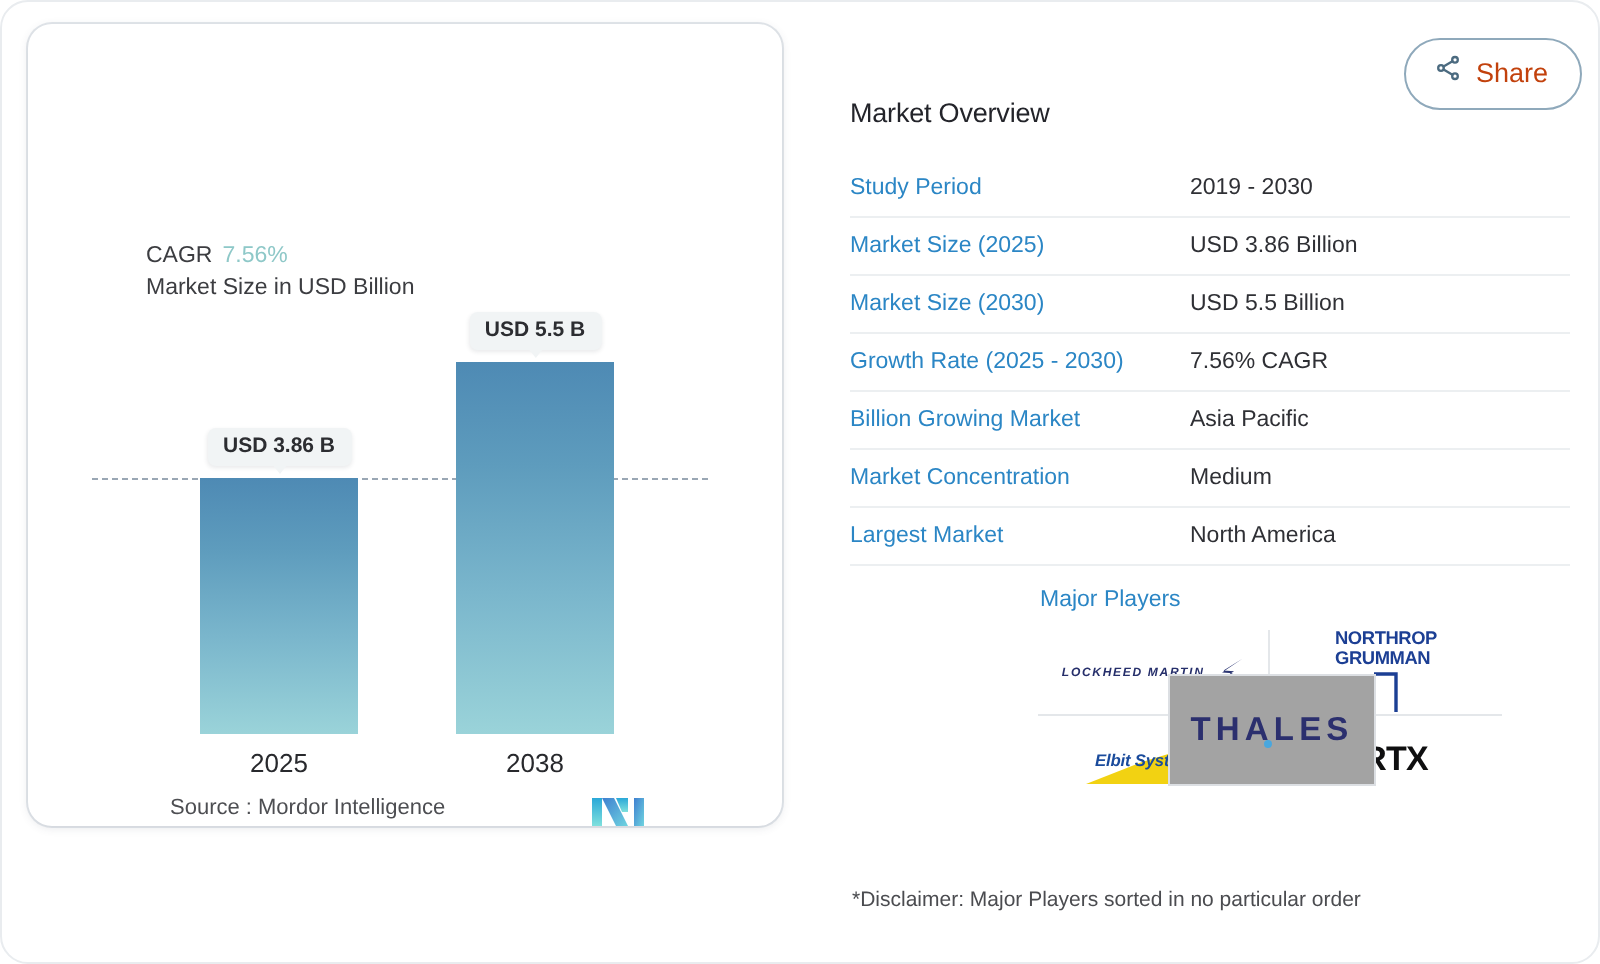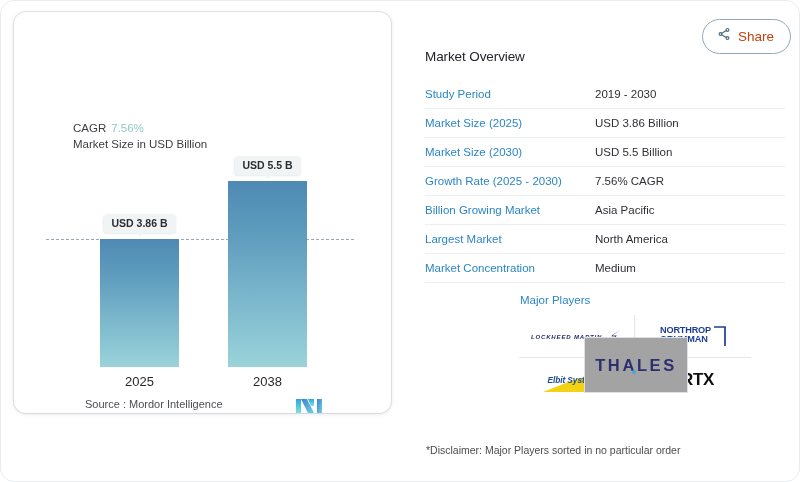--- a/index.html
+++ b/index.html
@@ -171,21 +171,21 @@
   
   #lm-wrap { display: flex; align-items: center; gap: 2px; transform: scale(0.94); }
   #lm-text {
     font-family: "Liberation Sans", sans-serif;
     font-size: 6.4px; font-weight: bold; font-style: italic;
     letter-spacing: 0.9px; color: #262f6b;
     white-space: nowrap;
   }
 
   
-  #ng-wrap { display: flex; gap: 2px; }
+  #ng-wrap { display: flex; align-items: center; gap: 2px; flex-direction: column; }
   #ng-text {
     font-size: 9.2px; font-weight: bold; line-height: 1.02;
     color: #1c3f94; letter-spacing: -0.2px; text-align: left;
     white-space: nowrap;
   }
 
   
   #elb-wrap { position: relative; width: 72px; height: 26px; }
   #elb-text {
     position: absolute; left: 7px; top: 8px;
@@ -300,26 +300,26 @@
     </div>
     <div class="ov-row">
       <div class="ov-label">Growth Rate (2025 - 2030)</div>
       <div class="ov-value">7.56% CAGR</div>
     </div>
     <div class="ov-row">
       <div class="ov-label">Billion Growing Market</div>
       <div class="ov-value">Asia Pacific</div>
     </div>
     <div class="ov-row">
+      <div class="ov-label">Market Concentration</div>
+      <div class="ov-value">Medium</div>
+    </div>
+    <div class="ov-row">
       <div class="ov-label">Largest Market</div>
       <div class="ov-value">North America</div>
-    </div>
-    <div class="ov-row">
-      <div class="ov-label">Market Concentration</div>
-      <div class="ov-value">Medium</div>
     </div>
     <div class="ov-row no-border" id="row-major-players">
       <div class="ov-label">Major Players</div>
     </div>
   </div>
 
   <div id="logo-grid">
 
     <div class="logo-cell" id="logo-cell-lm">
       <div id="lm-wrap">

